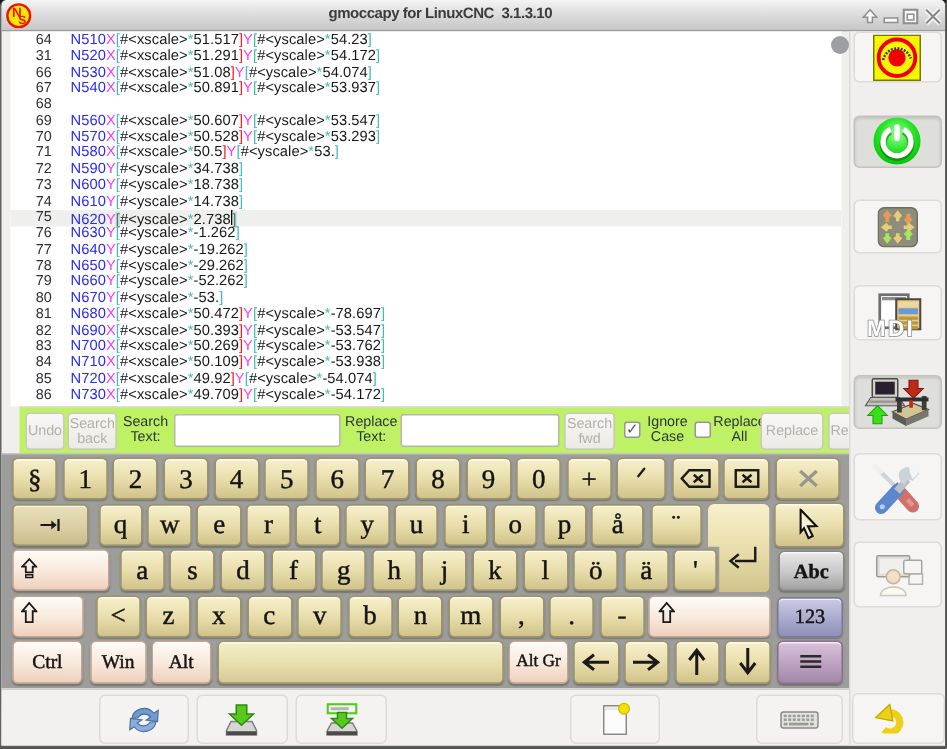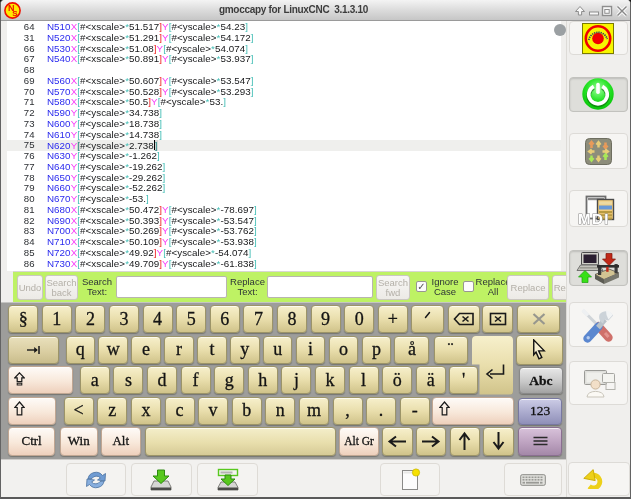--- a/index.html
+++ b/index.html
@@ -103,21 +103,21 @@
 <div class="cl" style="top:183.95px"><b class="cn">N680</b><b class="ca">X</b><b class="co">[</b><b class="ct">#&lt;xscale&gt;</b><b class="co">*</b><b class="ct">50.472</b><b class="cr">]</b><b class="ca">Y</b><b class="co">[</b><b class="ct">#&lt;yscale&gt;</b><b class="co">*</b><b class="ct">-78.697</b><b class="co">]</b></div>
 <div class="gl" style="top:194.70px">82</div>
 <div class="cl" style="top:194.70px"><b class="cn">N690</b><b class="ca">X</b><b class="co">[</b><b class="ct">#&lt;xscale&gt;</b><b class="co">*</b><b class="ct">50.393</b><b class="cr">]</b><b class="ca">Y</b><b class="co">[</b><b class="ct">#&lt;yscale&gt;</b><b class="co">*</b><b class="ct">-53.547</b><b class="co">]</b></div>
 <div class="gl" style="top:205.45px">83</div>
 <div class="cl" style="top:205.45px"><b class="cn">N700</b><b class="ca">X</b><b class="co">[</b><b class="ct">#&lt;xscale&gt;</b><b class="co">*</b><b class="ct">50.269</b><b class="cr">]</b><b class="ca">Y</b><b class="co">[</b><b class="ct">#&lt;yscale&gt;</b><b class="co">*</b><b class="ct">-53.762</b><b class="co">]</b></div>
 <div class="gl" style="top:216.20px">84</div>
 <div class="cl" style="top:216.20px"><b class="cn">N710</b><b class="ca">X</b><b class="co">[</b><b class="ct">#&lt;xscale&gt;</b><b class="co">*</b><b class="ct">50.109</b><b class="cr">]</b><b class="ca">Y</b><b class="co">[</b><b class="ct">#&lt;yscale&gt;</b><b class="co">*</b><b class="ct">-53.938</b><b class="co">]</b></div>
 <div class="gl" style="top:226.95px">85</div>
 <div class="cl" style="top:226.95px"><b class="cn">N720</b><b class="ca">X</b><b class="co">[</b><b class="ct">#&lt;xscale&gt;</b><b class="co">*</b><b class="ct">49.92</b><b class="cr">]</b><b class="ca">Y</b><b class="co">[</b><b class="ct">#&lt;yscale&gt;</b><b class="co">*</b><b class="ct">-54.074</b><b class="co">]</b></div>
 <div class="gl" style="top:237.70px">86</div>
-<div class="cl" style="top:237.70px"><b class="cn">N730</b><b class="ca">X</b><b class="co">[</b><b class="ct">#&lt;xscale&gt;</b><b class="co">*</b><b class="ct">49.709</b><b class="cr">]</b><b class="ca">Y</b><b class="co">[</b><b class="ct">#&lt;yscale&gt;</b><b class="co">*</b><b class="ct">-61.838</b><b class="co">]</b></div>
+<div class="cl" style="top:237.70px"><b class="cn">N730</b><b class="ca">X</b><b class="co">[</b><b class="ct">#&lt;xscale&gt;</b><b class="co">*</b><b class="ct">49.709</b><b class="cr">]</b><b class="ca">Y</b><b class="co">[</b><b class="ct">#&lt;yscale&gt;</b><b class="co">*</b><b class="ct">-54.172</b><b class="co">]</b></div>
   </div>
   <div id="scrolldot"></div>
   <div id="toolbar">
 <div class="tbtn" style="left:4px;width:26px">Undo</div>
 <div class="tbtn" style="left:32px;width:33px">Search<br>back</div>
 <div class="tlab" style="left:66px;top:5px;width:36px">Search<br>Text:</div>
 <div class="tentry" style="left:103px;width:111px"></div>
 <div class="tlab" style="left:216px;top:5px;width:37px">Replace<br>Text:</div>
 <div class="tentry" style="left:254px;width:106px"></div>
 <div class="tbtn" style="left:363px;width:34px">Search<br>fwd</div>

